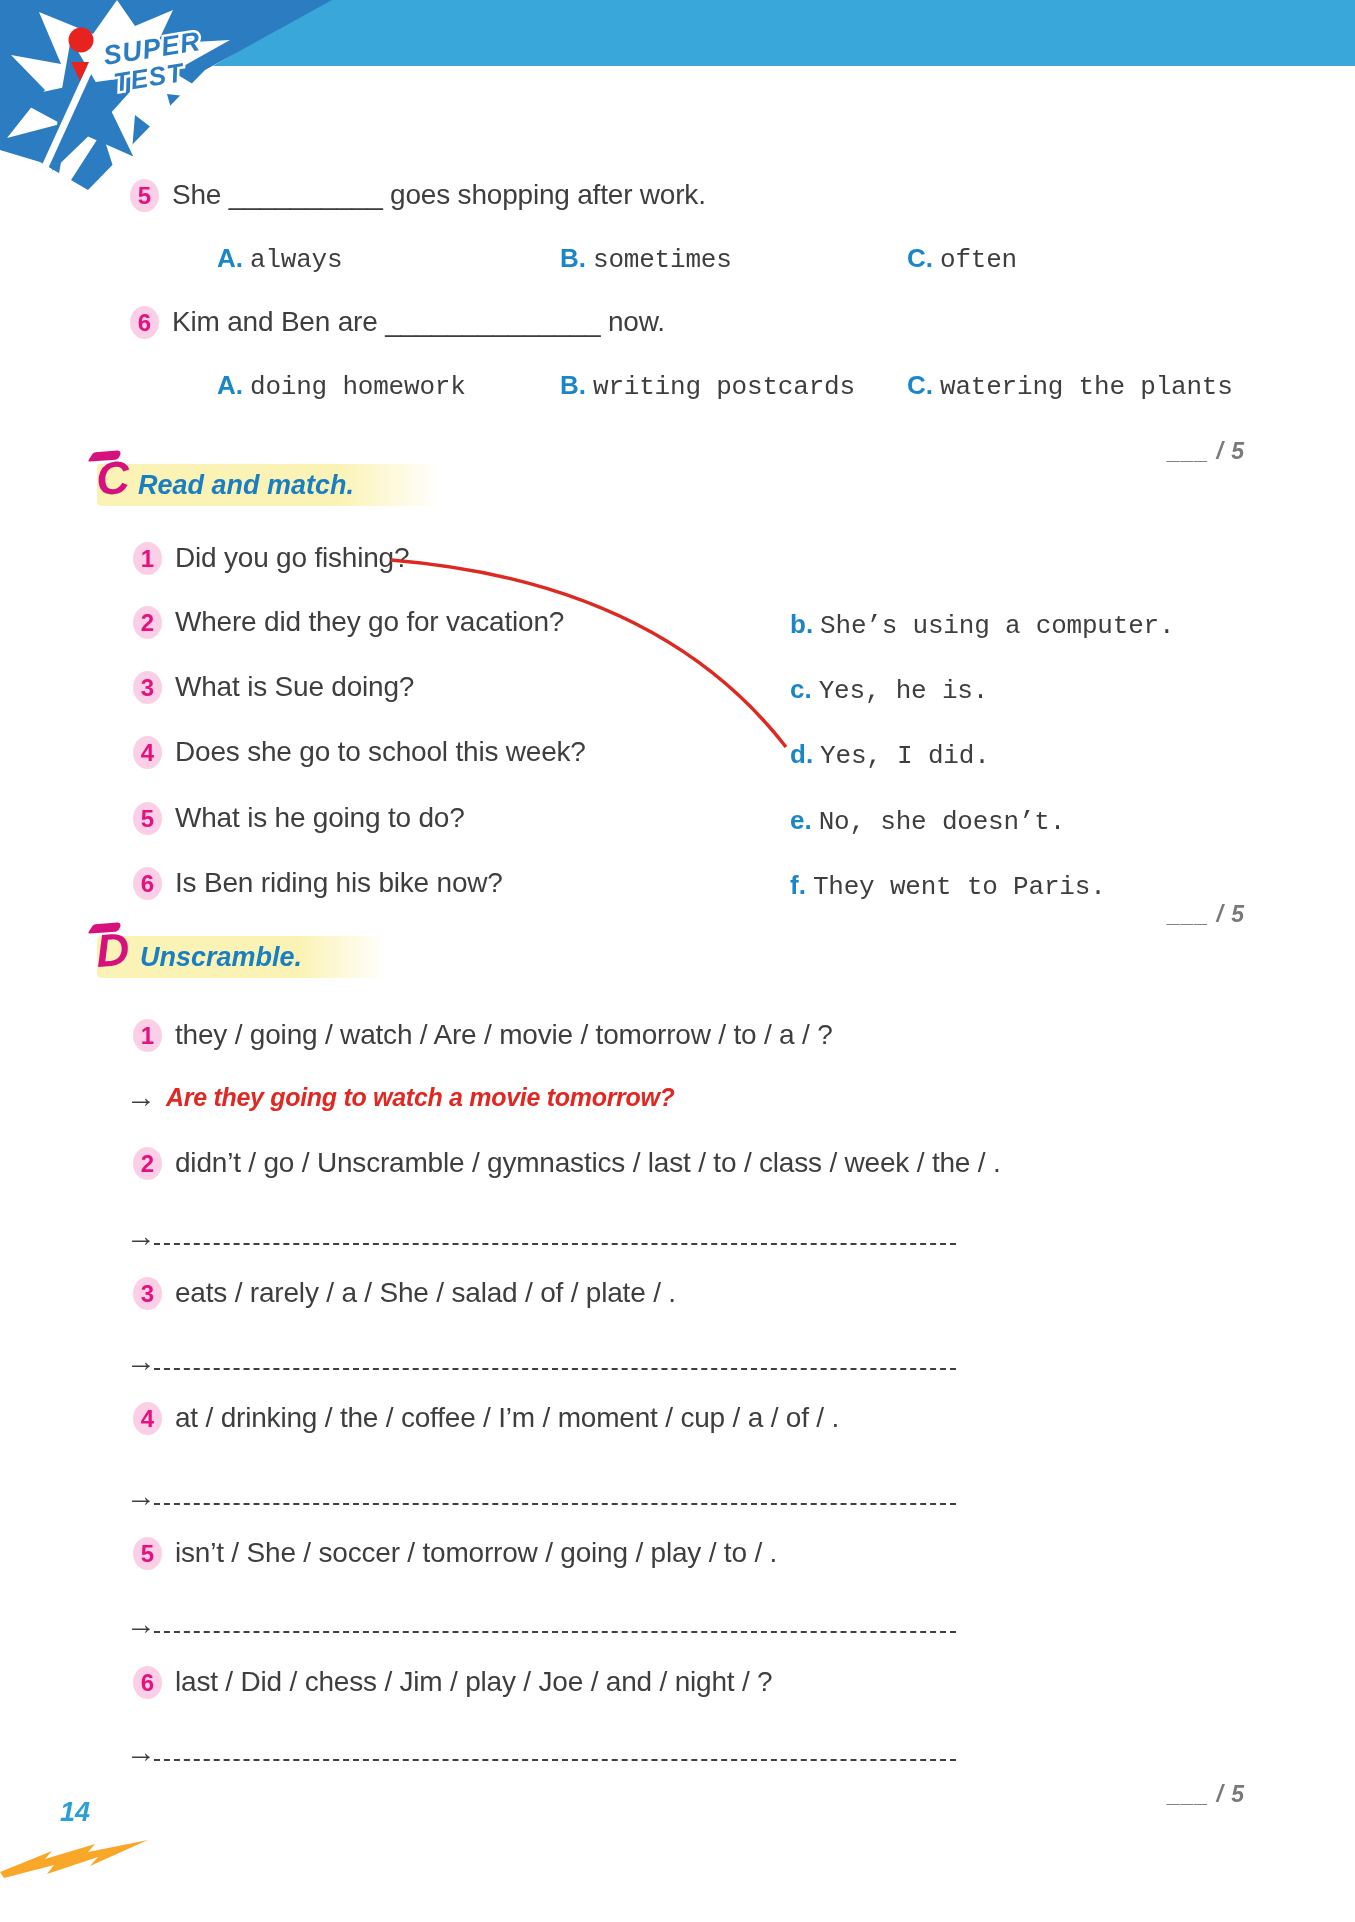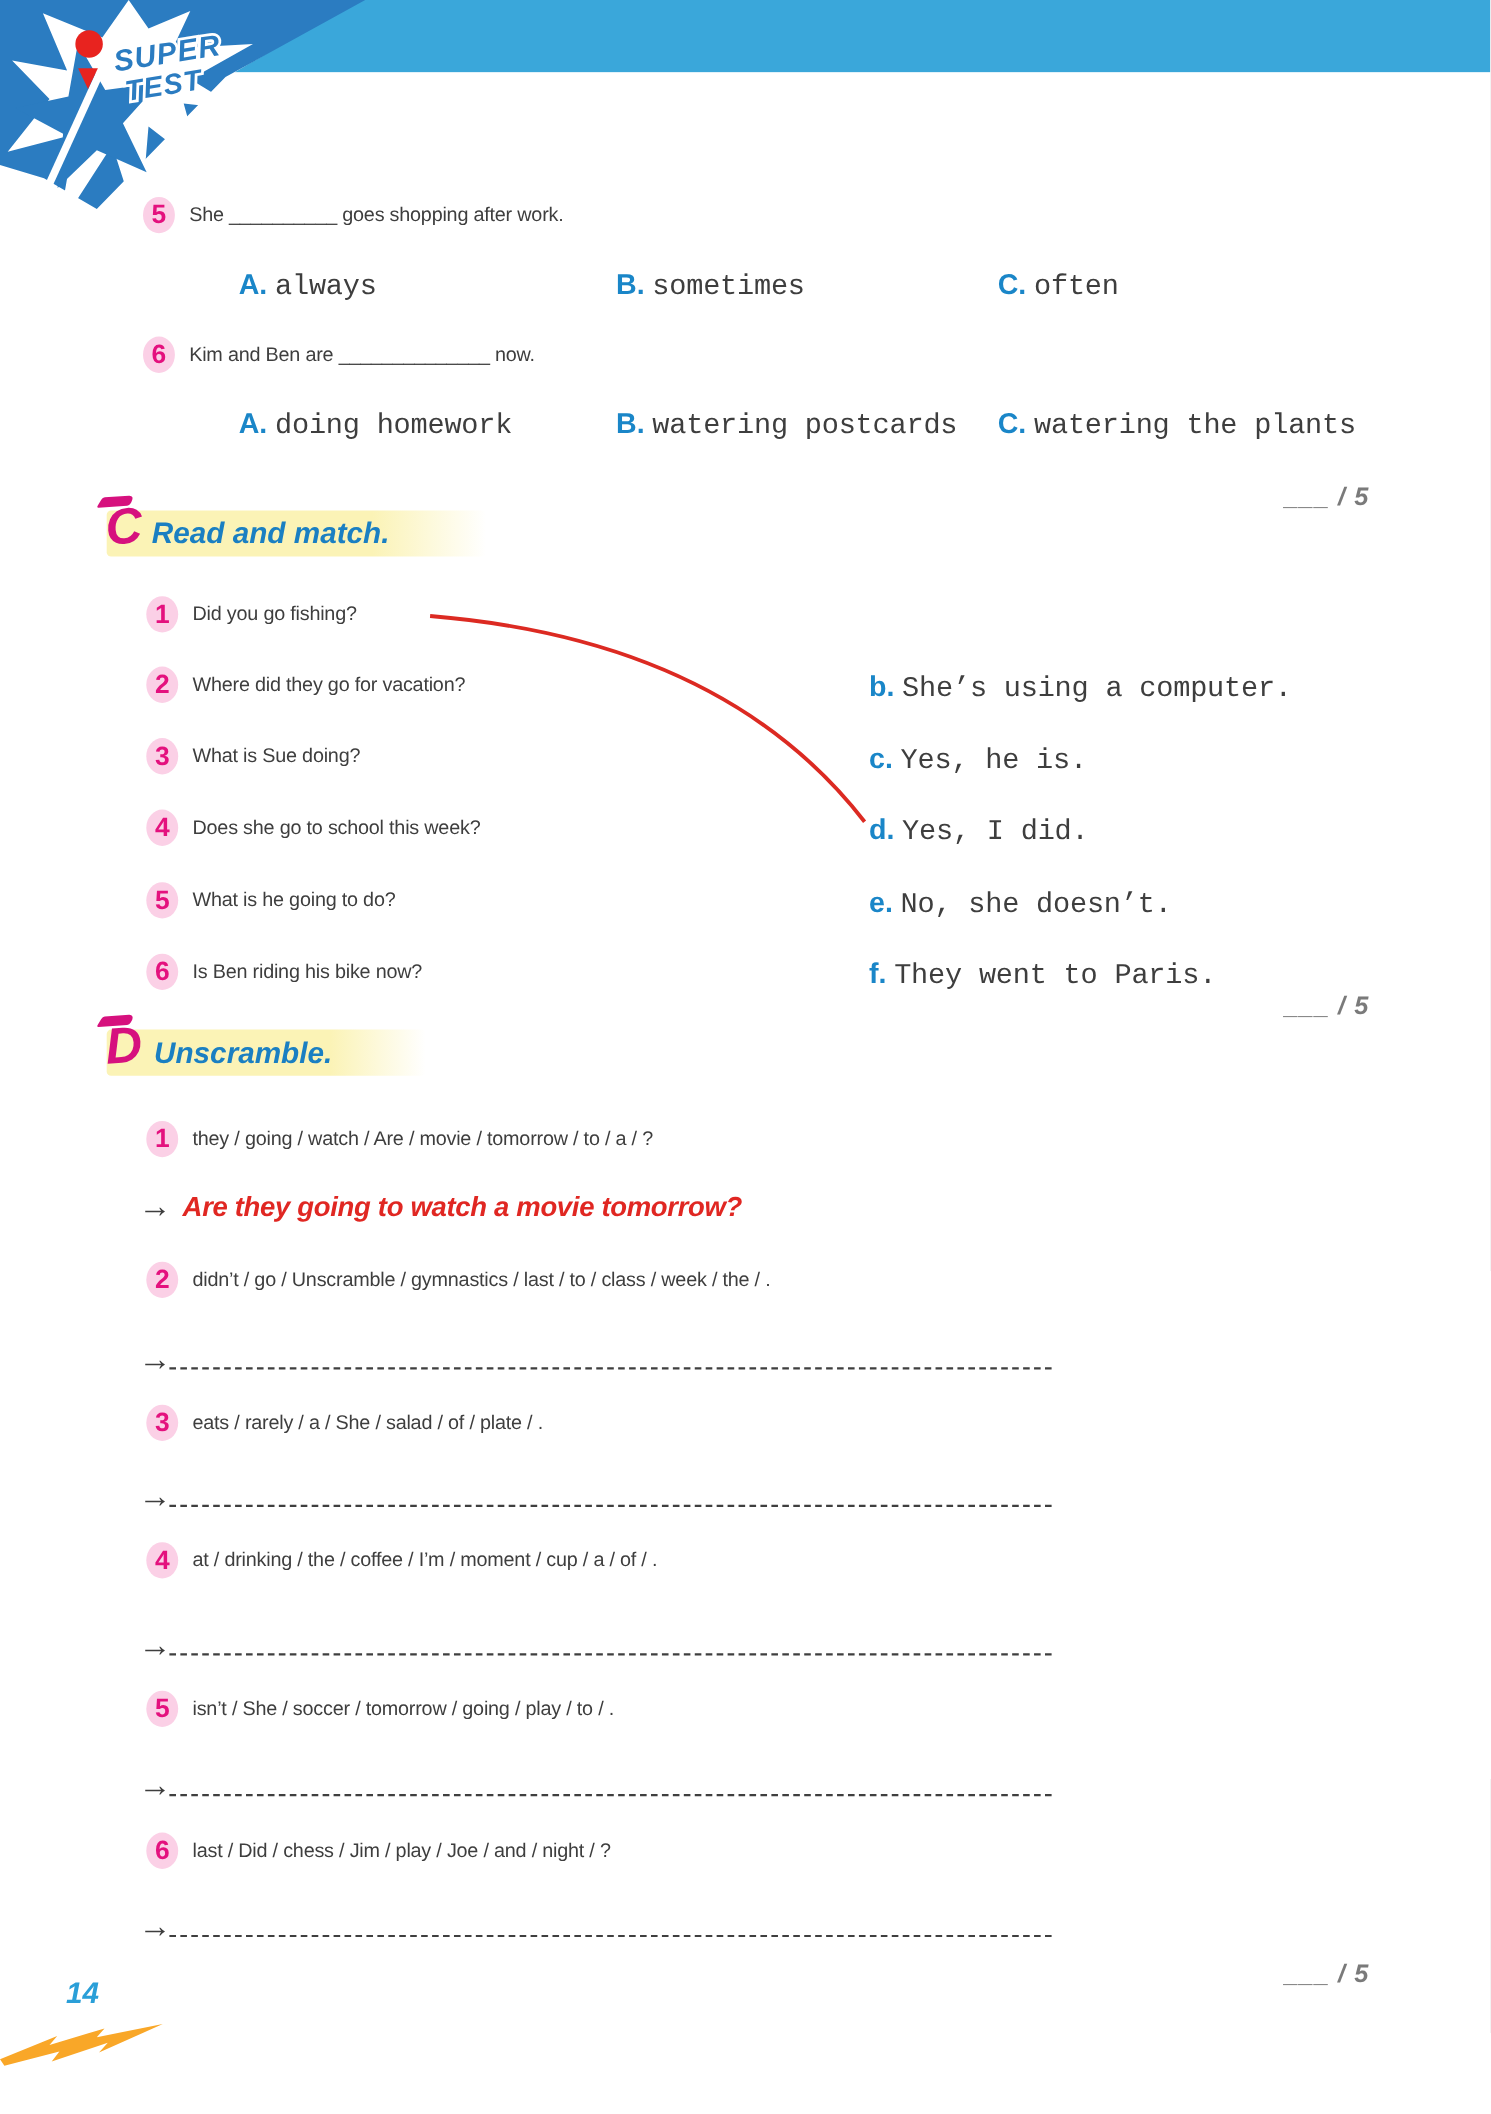--- a/index.html
+++ b/index.html
@@ -11,21 +11,21 @@
   .band-dark{position:absolute;top:0;left:0;width:345px;height:200px;background:#2b7cc1;
              clip-path:polygon(0 0,332px 0,205px 70px,88px 190px,40px 162px,0 150px);}
   .logo{position:absolute;left:5px;top:0;width:235px;height:215px;}
   .logo text{font-family:"Liberation Sans",sans-serif;font-weight:bold;font-style:italic;
              fill:#2b7cc1;stroke:#ffffff;stroke-width:5px;paint-order:stroke;letter-spacing:1px;}
   
   .abs{position:absolute;}
   .row{position:absolute;display:flex;align-items:center;gap:13px;line-height:34px;}
   .num{flex:0 0 auto;width:29px;height:33px;border-radius:50%;background:#fbd0e6;color:#e4117e;
        font-weight:bold;font-size:24px;text-align:center;line-height:33px;}
-  .qtext{font-size:18px;letter-spacing:-0.2px;white-space:nowrap;}
+  .qtext{font-size:28px;letter-spacing:-0.2px;white-space:nowrap;}
   .optletter,.ansletter{color:#1a86c8;font-weight:bold;font-size:26px;margin-right:7px;}
   .opttext,.anstext{font-size:26px;letter-spacing:-0.2px;white-space:nowrap;font-family:Liberation Mono, monospace;}
   .opt{position:absolute;white-space:nowrap;line-height:34px;}
   .score{position:absolute;left:1000px;width:245px;text-align:right;font-size:23px;
          font-weight:bold;font-style:italic;color:#7a7a7a;letter-spacing:1px;white-space:nowrap;}
   
   .secband{position:absolute;height:42px;border-radius:4px;
            background:linear-gradient(90deg,#fbf3b6 0%,#fbf3b6 70%,rgba(251,243,182,0) 100%);}
   .secletter{position:absolute;font-size:46px;font-weight:bold;font-style:italic;color:#d6117e;
              line-height:46px;transform:rotate(-4deg);}
@@ -77,21 +77,21 @@
   </div>
 
   <div class="row" style="left:130px;top:305px">
     <span class="num">6</span>
     <span class="qtext">Kim and Ben are ______________ now.</span>
   </div>
   <div class="opt" style="left:217px;top:368px">
     <span class="optletter">A.</span><span class="opttext">doing homework</span>
   </div>
   <div class="opt" style="left:560px;top:368px">
-    <span class="optletter">B.</span><span class="opttext">watering postcards</span>
+    <span class="optletter">B.</span><span class="opttext">writing postcards</span>
   </div>
   <div class="opt" style="left:907px;top:368px">
     <span class="optletter">C.</span><span class="opttext">watering the plants</span>
   </div>
 
   <div class="score" style="top:438px">___ / 5</div>
 
   <div class="secband" style="left:97px;top:464px;width:345px"></div>
   <div class="secletter" style="left:96px;top:455px">C</div>
   <div class="sectitle" style="left:138px;top:470px">Read and match.</div>

